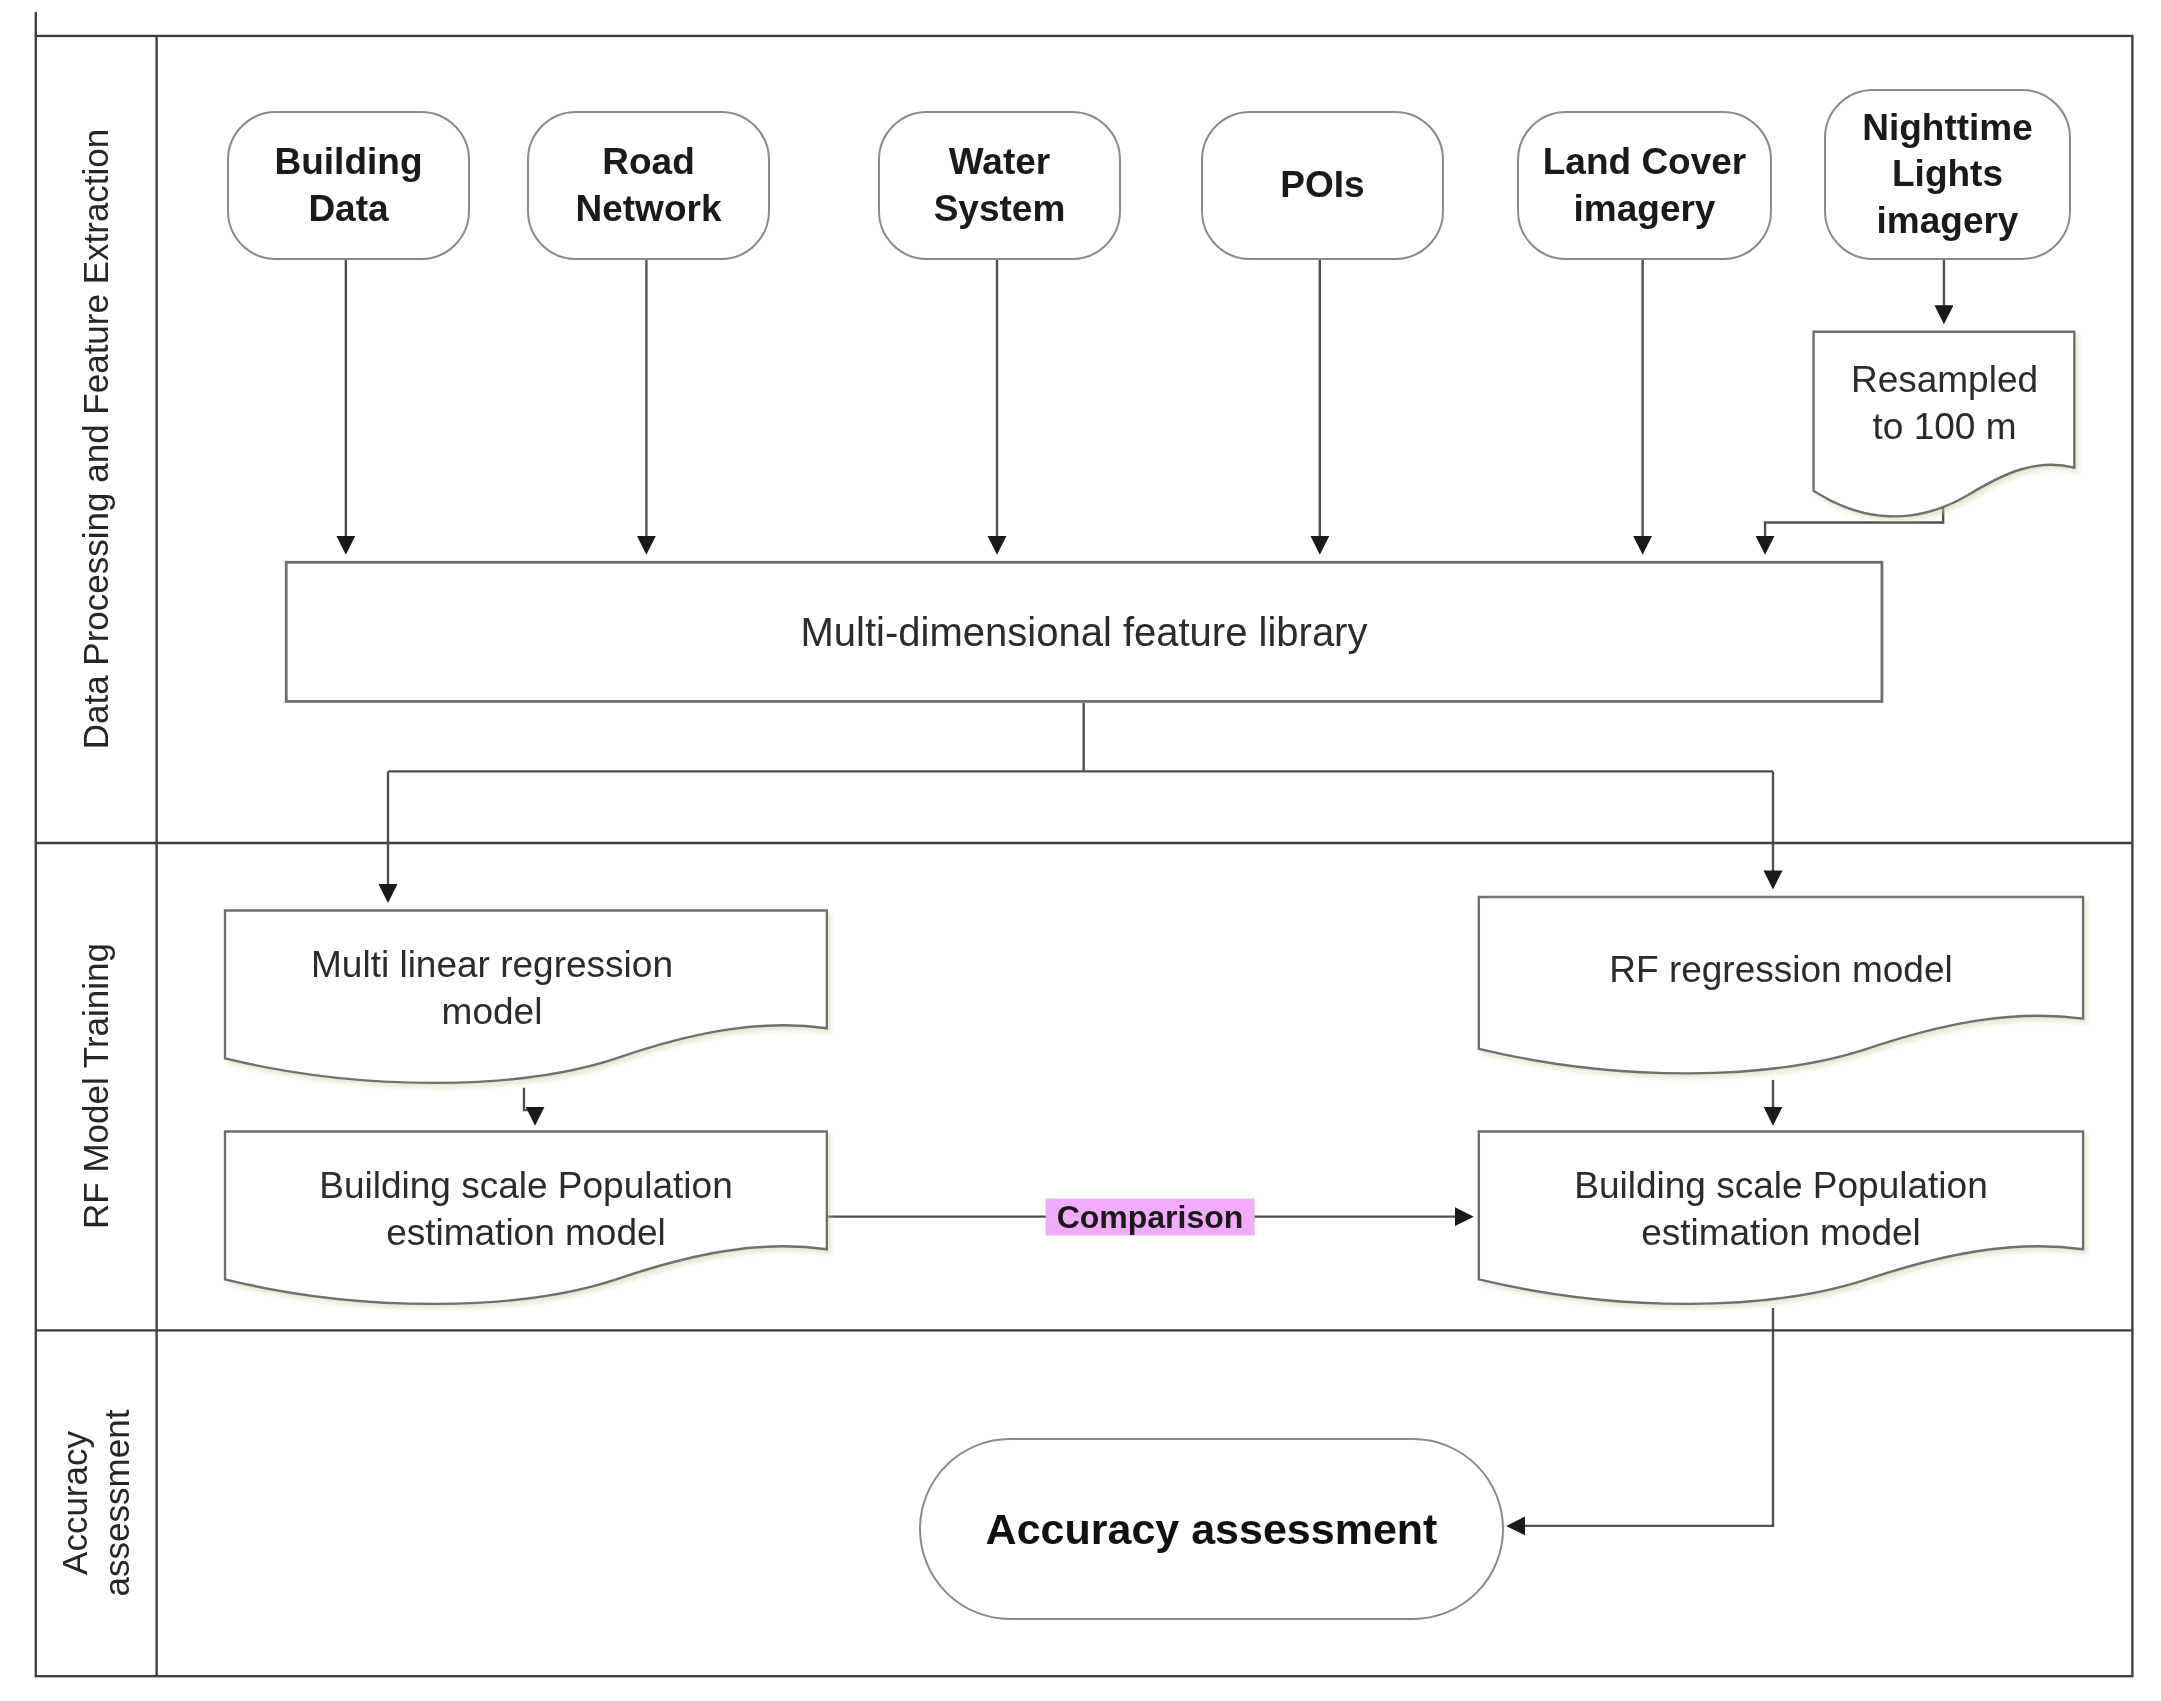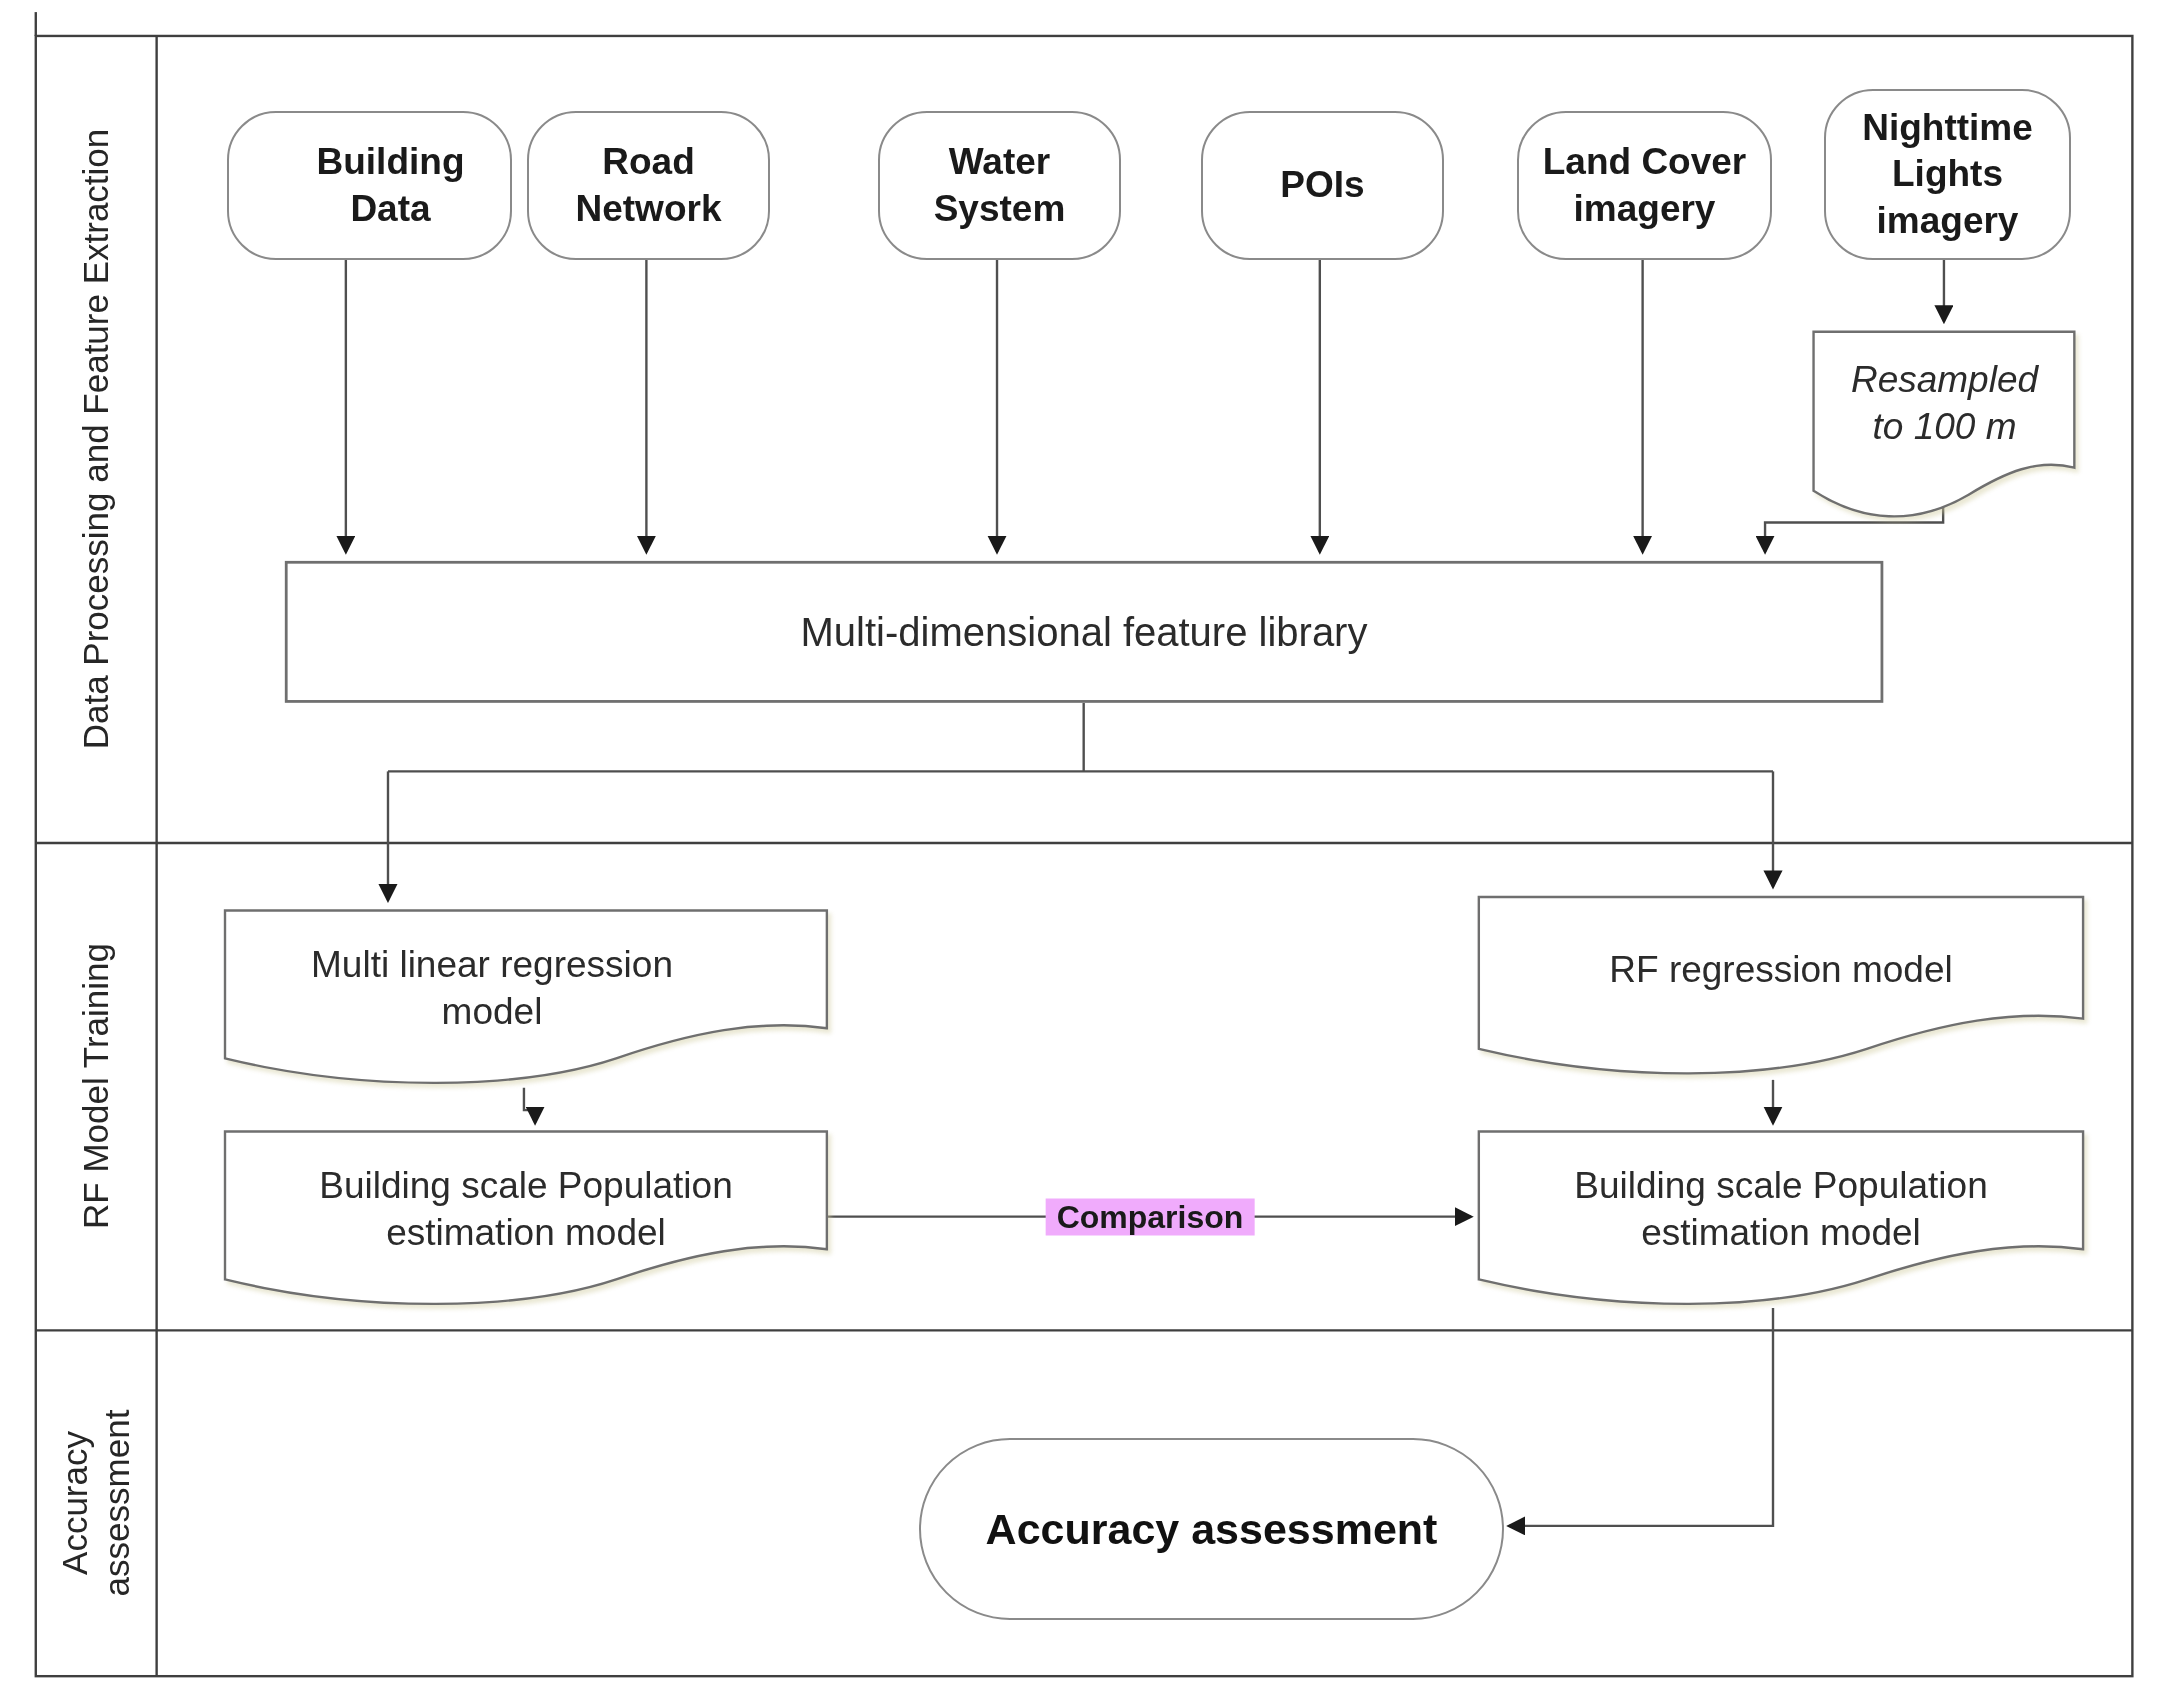--- a/index.html
+++ b/index.html
@@ -72,34 +72,34 @@
       <path class="doc" d="M283,1423 H1040 V1571 C955,1559 868,1577 775,1609 C655,1649 455,1651 283,1609 Z"></path>
       <path class="doc" d="M1860,1423 H2620 V1571 C2532,1559 2443,1577 2348,1609 C2226,1649 2036,1651 1860,1609 Z"></path>
     </g>
   </svg>
 
   <div class="rowlabel" style="left:96px;top:439px;width:779px;transform:translate(-50%,-50%) rotate(-90deg);">Data Processing and Feature Extraction</div>
   <div class="rowlabel" style="left:96px;top:1086px;width:445px;transform:translate(-50%,-50%) rotate(-90deg);">RF Model Training</div>
   <div class="rowlabel" style="left:96px;top:1503px;width:318px;transform:translate(-50%,-50%) rotate(-90deg);">Accuracy
 assessment</div>
 
-  <div class="pill" style="left:227px;top:111px;width:239px;height:145px;padding-left:42px;">Building
+  <div class="pill" style="left:227px;top:111px;width:239px;height:145px;">Building
 Data</div>
   <div class="pill" style="left:527px;top:111px;width:239px;height:145px;">Road
 Network</div>
   <div class="pill" style="left:878px;top:111px;width:239px;height:145px;">Water
 System</div>
   <div class="pill" style="left:1201px;top:111px;width:239px;height:145px;">POIs</div>
   <div class="pill" style="left:1517px;top:111px;width:251px;height:145px;">Land Cover
 imagery</div>
   <div class="pill" style="left:1824px;top:89px;width:243px;height:167px;text-align:center;">Nighttime
 Lights
 imagery</div>
 
-  <div class="txt resampled-label" style="left:1814px;top:332px;width:261px;height:143px;font-style:italic;">Resampled
+  <div class="txt resampled-label" style="left:1814px;top:332px;width:261px;height:143px;">Resampled
 to 100 m</div>
   <div class="txt lib-label" style="left:286px;top:562px;width:1596px;height:139px;">Multi-dimensional feature library</div>
   <div class="txt shape-label" style="left:225px;top:915px;width:534px;height:147px;">Multi linear regression
 model</div>
   <div class="txt shape-label" style="left:1479px;top:897px;width:604px;height:147px;">RF regression model</div>
   <div class="txt shape-label" style="left:225px;top:1136px;width:602px;height:147px;">Building scale Population
 estimation model</div>
   <div class="txt shape-label" style="left:1479px;top:1136px;width:604px;height:147px;">Building scale Population
 estimation model</div>
 

